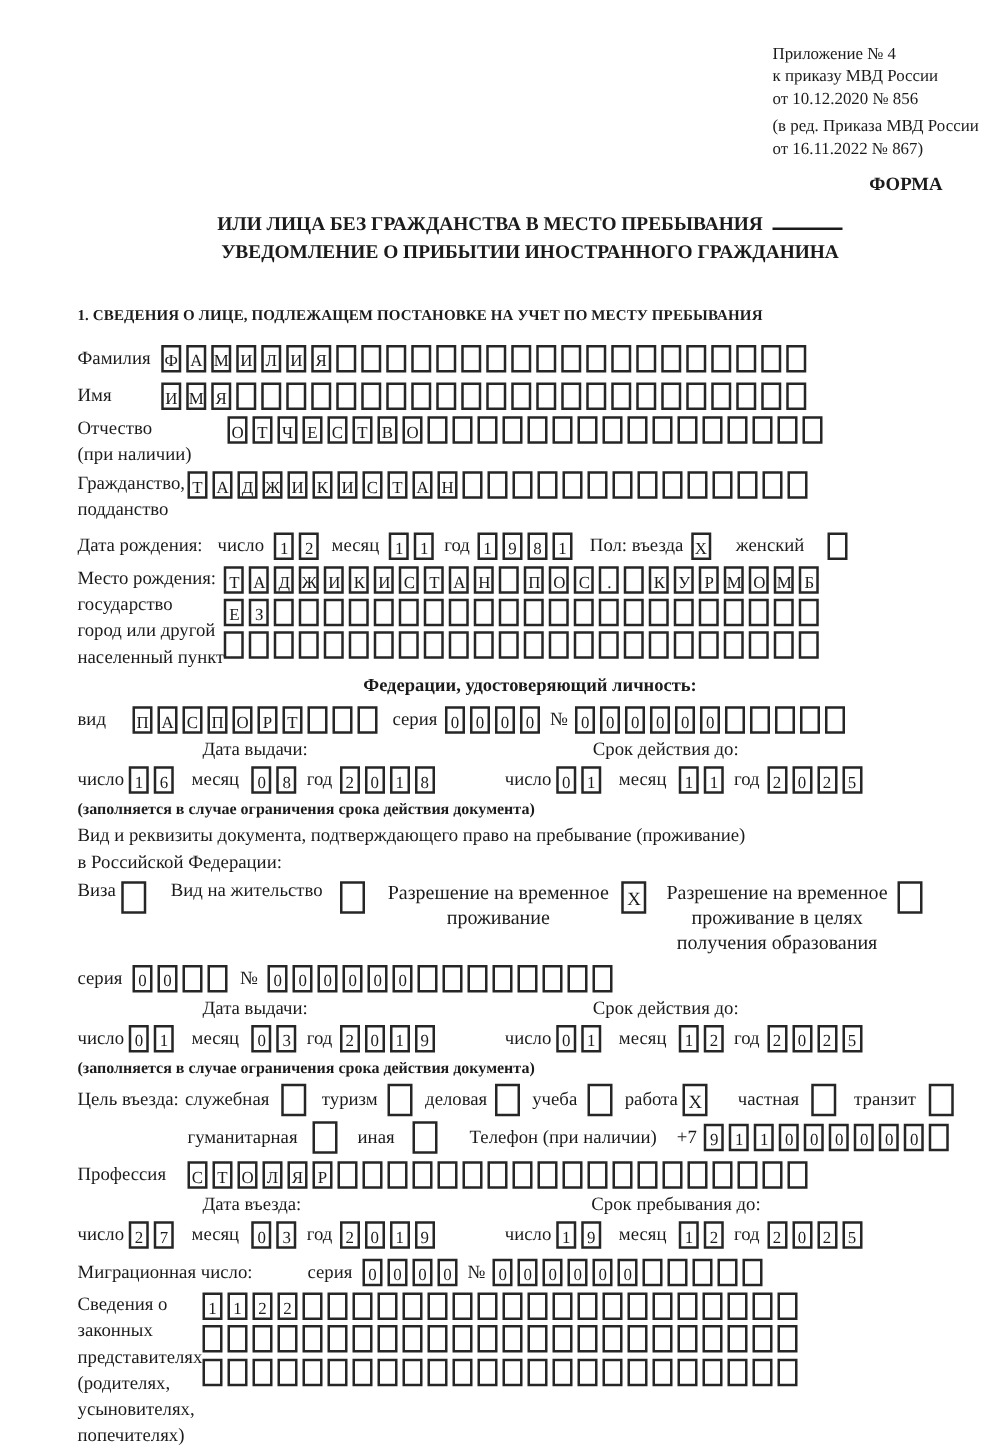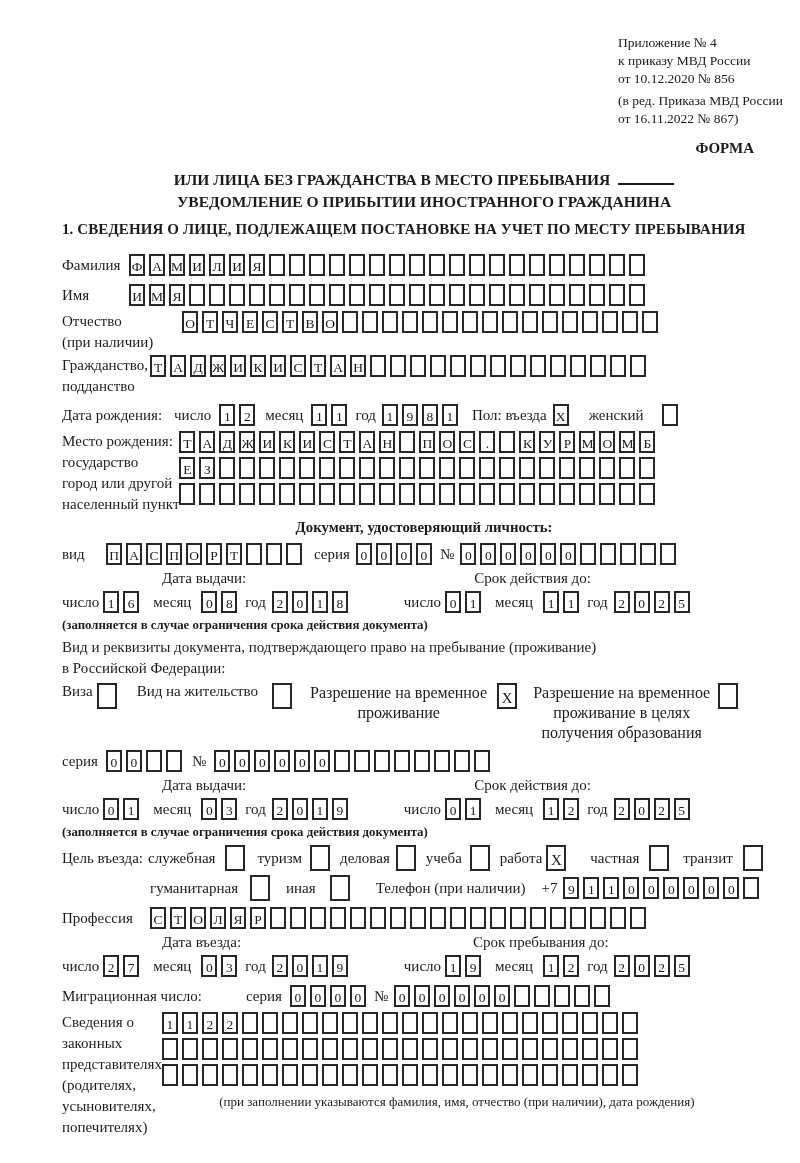--- a/index.html
+++ b/index.html
@@ -8,21 +8,21 @@
     width:800px; height:1163px; overflow:hidden;
     padding:34px 14px 0 62px;
     font-family:"Liberation Serif", serif;
     color:#1b1b1b; font-size:15px;
   }
   .ref { margin-left:556px; font-size:13.5px; line-height:18px; }
   .ref .gap { margin-top:4px; }
   .forma { text-align:right; padding-right:32px; font-weight:bold; margin-top:12px; font-size:15px; }
   .title { text-align:center; font-weight:bold; font-size:15.5px; line-height:22px; margin-top:12px; }
   .blank { display:inline-block; width:56px; border-bottom:2px solid #1b1b1b; height:14px; margin-left:8px; }
-  .sect { font-weight:bold; font-size:15px; margin-top:8px; letter-spacing:0.1px; }
+  .sect { font-weight:bold; font-size:12px; margin-top:32px; letter-spacing:0.1px; }
   .formbody { margin-top:13px; }
   .row { display:flex; align-items:center; margin-bottom:2px; min-height:28px; }
   .rowt { display:flex; align-items:flex-start; margin-bottom:2px; }
   .lbl { white-space:nowrap; font-size:15px; }
   .lblcol div { font-size:15px; line-height:21px; white-space:nowrap; }
   .boxes { display:inline-flex; }
   .boxcol > div { margin-bottom:4px; }
   .cell {
     display:inline-block; width:16px; height:22px; border:2px solid #262626;
     margin-right:4px; text-align:center; line-height:22px; font-size:13.5px;
@@ -302,21 +302,21 @@
             <span class="cell"></span>
             <span class="cell"></span>
             <span class="cell"></span>
             <span class="cell"></span>
             <span class="cell"></span>
             <span class="cell"></span>
           </div>
       </span>
     </div>
 
-    <div class="dochead">Документ, удостоверяющий личность:</div>
+    <div class="dochead">Федерации, удостоверяющий личность:</div>
 
     <div class="row">
       <span class="lbl" style="width:44px">вид</span>
       <span class="boxes">
           <span class="cell">П</span>
           <span class="cell">А</span>
           <span class="cell">С</span>
           <span class="cell">П</span>
           <span class="cell">О</span>
           <span class="cell">Р</span>
@@ -728,18 +728,17 @@
             <span class="cell"></span>
             <span class="cell"></span>
             <span class="cell"></span>
             <span class="cell"></span>
             <span class="cell"></span>
             <span class="cell"></span>
             <span class="cell"></span>
             <span class="cell"></span>
             <span class="cell"></span>
           </div>
-        <div class="repsnote">(при заполнении указываются фамилия, имя, отчество (при наличии), дата рождения)</div>
       </span>
     </div>
 
   </div>
 </div>
 
 </body></html>

